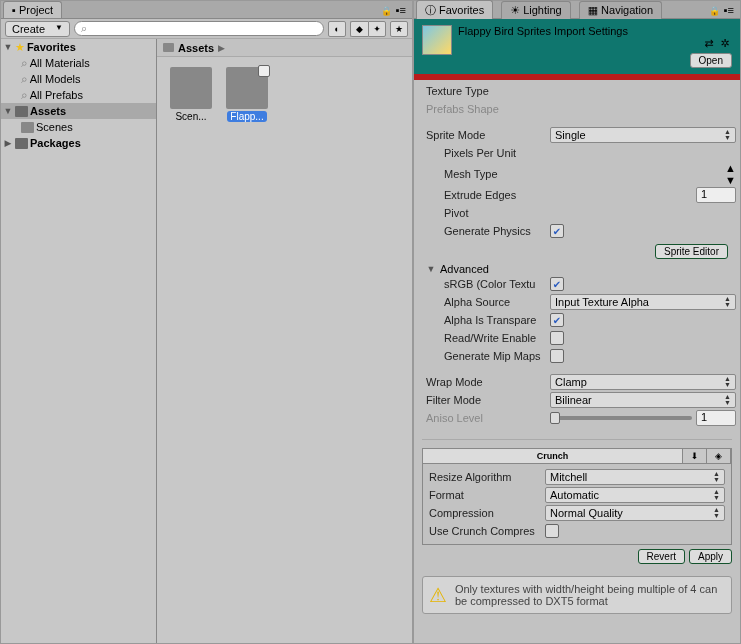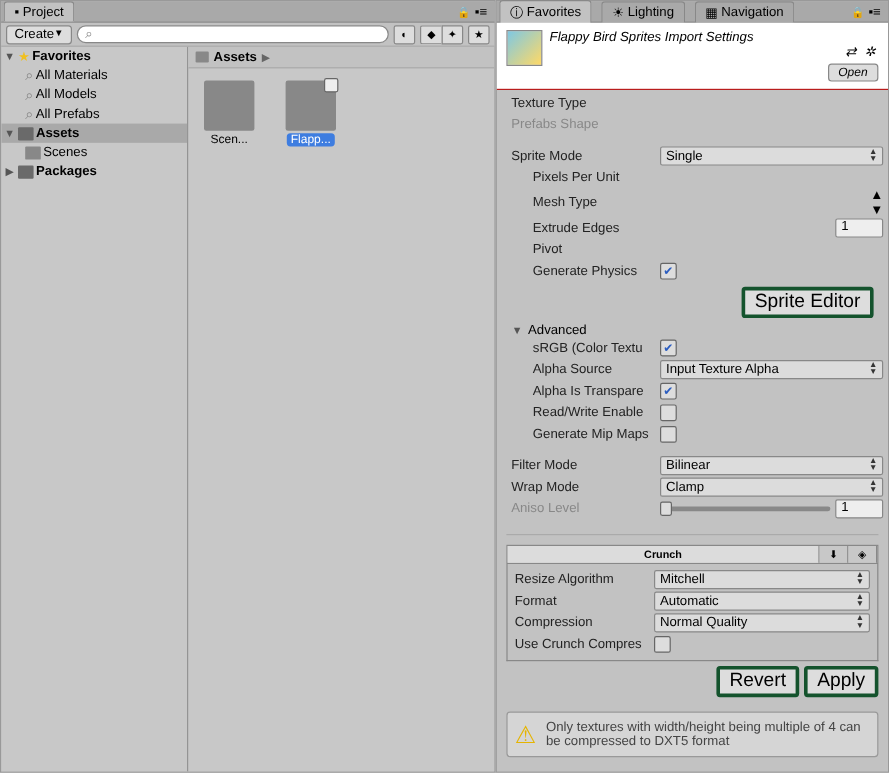--- a/index.html
+++ b/index.html
@@ -5,64 +5,64 @@
 * { box-sizing: border-box; margin: 0; padding: 0; font-family: Arial, sans-serif; font-size: 11px; }
 body { background: #c2c2c2; display: flex; width: 741px; height: 644px; overflow: hidden; }
 .panel { background: #c2c2c2; border: 1px solid #999; display: flex; flex-direction: column; }
 .project-panel { width: 413px; }
 .inspector-panel { flex: 1; position: relative; }
 .tabbar { height: 18px; display: flex; align-items: center; background: #a9a9a9; border-bottom: 1px solid #888; padding-left: 2px; gap: 8px; }
 .tab { background: #c2c2c2; padding: 2px 8px; border: 1px solid #888; border-bottom: none; border-radius: 3px 3px 0 0; display: flex; align-items: center; gap: 3px; cursor: pointer; }
 .tab.inactive { background: #a9a9a9; }
 .tab-menu { margin-left: auto; padding: 0 6px; cursor: pointer; }
 .toolbar { height: 20px; display: flex; align-items: center; padding: 2px 4px; gap: 4px; background: #c2c2c2; border-bottom: 1px solid #aaa; }
-.create-btn { background: #ddd; border: 1px solid #888; padding: 1px 6px; border-radius: 3px; cursor: pointer; display: flex; gap: 0; }
+.create-btn { background: #ddd; border: 1px solid #888; padding: 1px 6px; border-radius: 3px; cursor: pointer; display: flex; gap: 10px; }
 .search { flex: 1; background: #fff; border: 1px solid #888; border-radius: 8px; height: 15px; padding: 0 6px; display: flex; align-items: center; }
 .icon-btn { width: 18px; height: 16px; background: #ddd; border: 1px solid #888; border-radius: 2px; display: flex; align-items: center; justify-content: center; cursor: pointer; font-size: 9px; }
 .icon-group { display: flex; }
 .icon-group .icon-btn { border-radius: 0; border-right: none; }
 .icon-group .icon-btn:first-child { border-radius: 2px 0 0 2px; }
 .icon-group .icon-btn:last-child { border-radius: 0 2px 2px 0; border-right: 1px solid #888; }
 .body { display: flex; flex: 1; overflow: hidden; }
 .tree { width: 156px; background: #c8c8c8; border-right: 1px solid #888; overflow: auto; }
 .tree-row { display: flex; align-items: center; padding: 1px 2px; cursor: pointer; gap: 2px; height: 16px; }
 .triangle { width: 10px; font-size: 9px; color: #555; text-align: center; }
 .fav-icon { color: #f0c020; font-size: 11px; }
 .folder-icon { width: 13px; height: 11px; background: #6a6a6a; border-radius: 1px; display: inline-block; }
 .folder-icon.light { background: #888; }
 .search-q { color: #888; font-size: 12px; }
 .content { flex: 1; background: #c8c8c8; display: flex; flex-direction: column; }
 .breadcrumb { height: 18px; background: #c2c2c2; border-bottom: 1px solid #aaa; display: flex; align-items: center; padding: 0 6px; gap: 4px; }
-.grid { flex: 1; padding: 10px; display: flex; gap: 20px; align-items: flex-start; }
+.grid { flex: 1; padding: 10px; display: flex; gap: 8px; align-items: flex-start; }
 .asset { width: 48px; display: flex; flex-direction: column; align-items: center; gap: 2px; cursor: pointer; }
 .asset .thumb { width: 42px; height: 42px; background: #888; border-radius: 2px; }
 .asset.selected .label { background: #3e7de0; color: #fff; border-radius: 3px; }
 .asset .label { padding: 0 3px; font-size: 10px; white-space: nowrap; overflow: hidden; text-overflow: ellipsis; max-width: 46px; text-align: center; }
 .sprite-thumb { background: linear-gradient(135deg,#7ec8e3 0%,#7ec8e3 50%,#ffd966 50%,#ffd966 100%); position: relative; }
 .sprite-thumb::after { content: ""; position: absolute; right: -2px; top: -2px; width: 10px; height: 10px; background: #eee; border: 1px solid #666; border-radius: 2px; }
-.insp-header { padding: 6px 8px; background: #ffffff; display: flex; align-items: flex-start; gap: 6px; border-bottom: 1px solid #b91c1c; font-style: italic; }
+.insp-header { padding: 6px 8px; background: #0f766e; display: flex; align-items: flex-start; gap: 6px; border-bottom: 6px solid #b91c1c; }
 .insp-thumb { width: 30px; height: 30px; background: linear-gradient(135deg,#7ec8e3,#ffd966); border: 1px solid #888; }
 .insp-title { flex: 1; }
 .mini-icon { width: 14px; height: 14px; cursor: pointer; font-size: 11px; text-align: center; }
 .open-btn { font-size: 10px; padding: 1px 8px; background: #ddd; border: 1px solid #888; border-radius: 3px; cursor: pointer; margin-top: 2px; float: right; }
 .section { padding: 2px 4px 8px 12px; }
 .row { display: flex; align-items: center; min-height: 18px; gap: 4px; }
 .row .label { width: 120px; color: #222; }
 .row.disabled .label, .row.disabled .field { color: #888; }
 .row.indent { padding-left: 18px; }
 .row.indent .label { width: 102px; }
 .field { flex: 1; background: #dcdcdc; border: 1px solid #888; height: 16px; padding: 0 4px; display: flex; align-items: center; justify-content: space-between; border-radius: 2px; cursor: pointer; position: relative; }
 .field .arrows { font-size: 7px; line-height: 6px; color: #333; }
 .slider { flex: 1; display: flex; align-items: center; gap: 4px; }
 .slider-track { flex: 1; height: 4px; background: #888; border-radius: 2px; position: relative; }
 .slider-thumb { position: absolute; left: 0; top: -4px; width: 10px; height: 12px; background: #ddd; border: 1px solid #666; border-radius: 2px; }
 .slider-num { width: 40px; background: #eee; border: 1px solid #888; height: 16px; padding: 0 4px; border-radius: 2px; }
 .checkbox { width: 14px; height: 14px; background: #ddd; border: 1px solid #666; border-radius: 2px; display: inline-flex; align-items: center; justify-content: center; font-size: 10px; color: #2a5cc0; cursor: pointer; }
 .foldout { display: flex; align-items: center; gap: 4px; cursor: pointer; padding-left: 0; }
-.btn { background: #ddd; border: 3px solid #14532d; padding: 1px 8px; border-radius: 3px; cursor: pointer; font-size: 16px; }
+.btn { background: #ddd; border: 1px solid #14532d; padding: 1px 8px; border-radius: 3px; cursor: pointer; font-size: 10px; }
 .right-align { display: flex; justify-content: flex-end; padding: 4px 8px; gap: 4px; }
 .platform-tabs { display: flex; border: 1px solid #888; margin: 4px 8px 0 8px; }
 .platform-tabs .ptab { padding: 2px 8px; border-right: 1px solid #888; background: #c8c8c8; cursor: pointer; font-size: 9px; display: flex; align-items: center; justify-content: center; }
 .platform-tabs .ptab.active { flex: 1; background: #dcdcdc; font-weight: bold; text-align: center; }
 .platform-body { border: 1px solid #888; border-top: none; margin: 0 8px; padding: 4px 6px; }
 .platform-body .row .label { width: 112px; }
 .warning { margin: 8px; padding: 6px; background: #d5d5d5; border: 1px solid #999; display: flex; gap: 8px; align-items: center; font-size: 10px; color: #444; border-radius: 3px; }
 .warn-icon { width: 22px; height: 22px; display: flex; align-items: center; justify-content: center; font-size: 20px; color: #e5b400; }
 .hr { height: 0; border-top: 1px solid #aaa; margin: 4px 8px; }
 .lock-icon::before { content: "🔒"; font-size: 9px; }
@@ -239,30 +239,30 @@
     <div class="row indent">
         <span class="label">Read/Write Enable</span>
       <span class="checkbox"></span>
       </div>
     <div class="row indent">
         <span class="label">Generate Mip Maps</span>
       <span class="checkbox"></span>
       </div>
     <div style="height:8px"></div>
     <div class="row">
+        <span class="label">Wrap Mode</span>
+      <div class="field">
+          <span>Clamp</span>
+          <span class="arrows">▲<br>▼</span>
+        </div>
+      </div>
+    <div class="row">
         <span class="label">Filter Mode</span>
       <div class="field">
           <span>Bilinear</span>
-          <span class="arrows">▲<br>▼</span>
-        </div>
-      </div>
-    <div class="row">
-        <span class="label">Wrap Mode</span>
-      <div class="field">
-          <span>Clamp</span>
           <span class="arrows">▲<br>▼</span>
         </div>
       </div>
     <div class="row disabled">
         <span class="label">Aniso Level</span>
       <div class="slider">
           <div class="slider-track">
             <div class="slider-thumb"></div>
           </div>
       <div class="slider-num">1</div>

